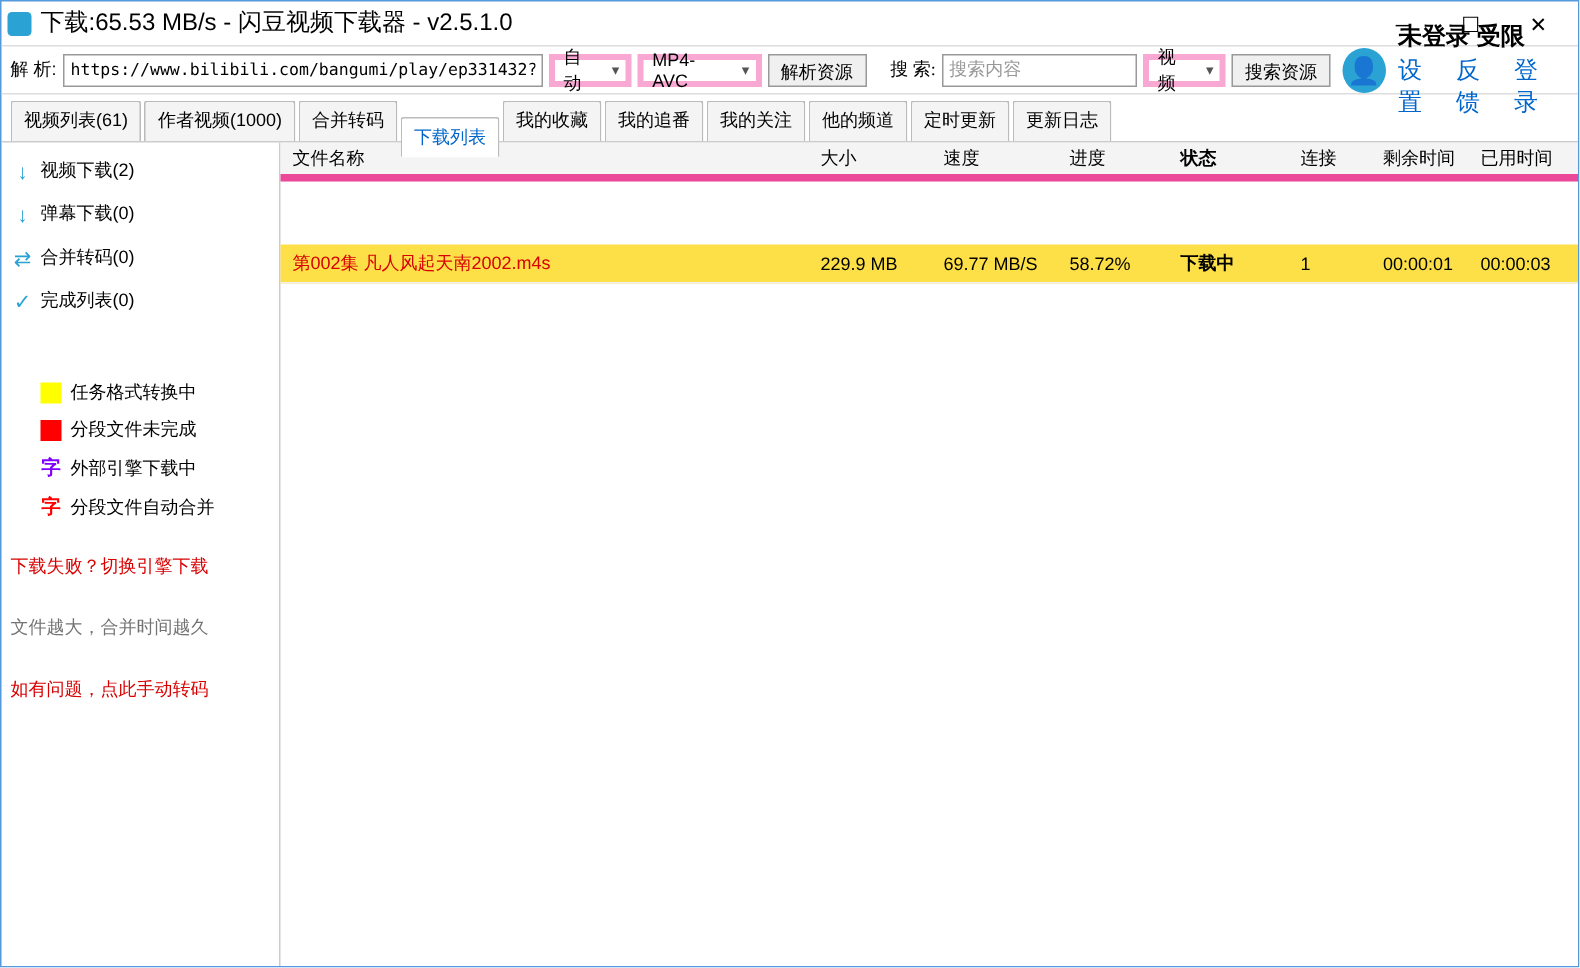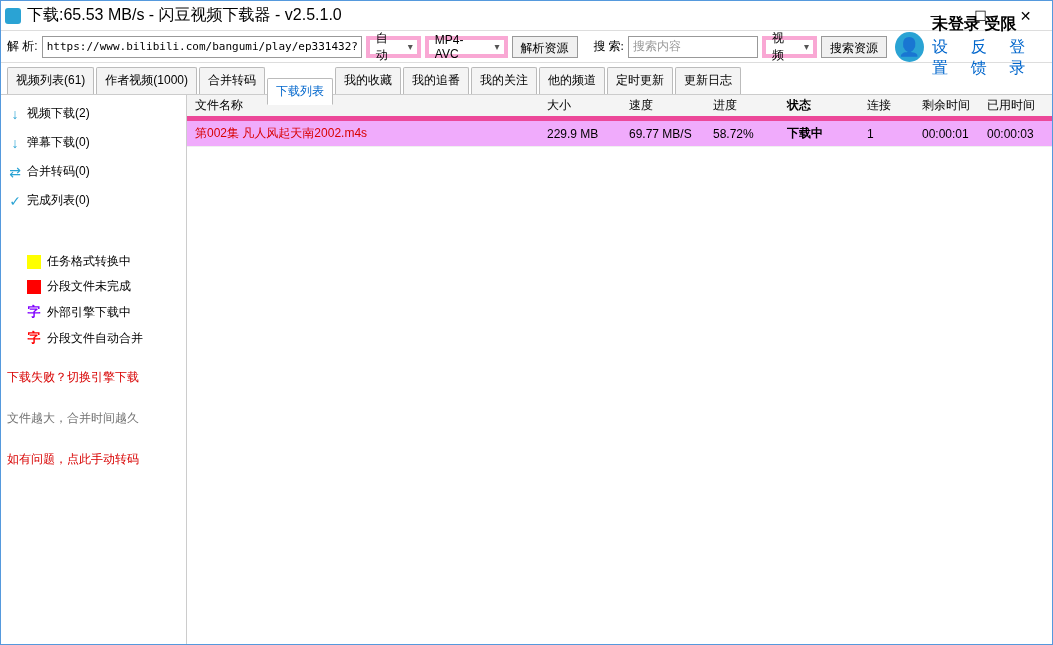--- a/index.html
+++ b/index.html
@@ -46,21 +46,21 @@
     .th, .td { padding: 0 8px; font-size: 12px; white-space: nowrap; overflow: hidden; }
     .col-name { flex: 1; min-width: 200px; }
     .col-size { width: 82px; }
     .col-speed { width: 84px; }
     .col-progress { width: 74px; }
     .col-status { width: 80px; font-weight: bold; }
     .col-conn { width: 55px; }
     .col-remain { width: 65px; }
     .col-used { width: 73px; }
     .table-row { display: flex; height: 26px; align-items: center; border-bottom: 1px solid #f0f0f0; }
-    .table-row.selected { background: #f0abfc; }
+    .table-row.selected { background: #fde047; margin-top: 42px; }
     .red-text { color: #d80000; }
   </style>
 </head>
 <body>
 
 <div class="window">
   <div class="titlebar">
     <div class="titlebar-icon"></div>
     <div class="titlebar-text">下载:65.53 MB/s - 闪豆视频下载器 - v2.5.1.0</div>
     <div class="win-controls">

